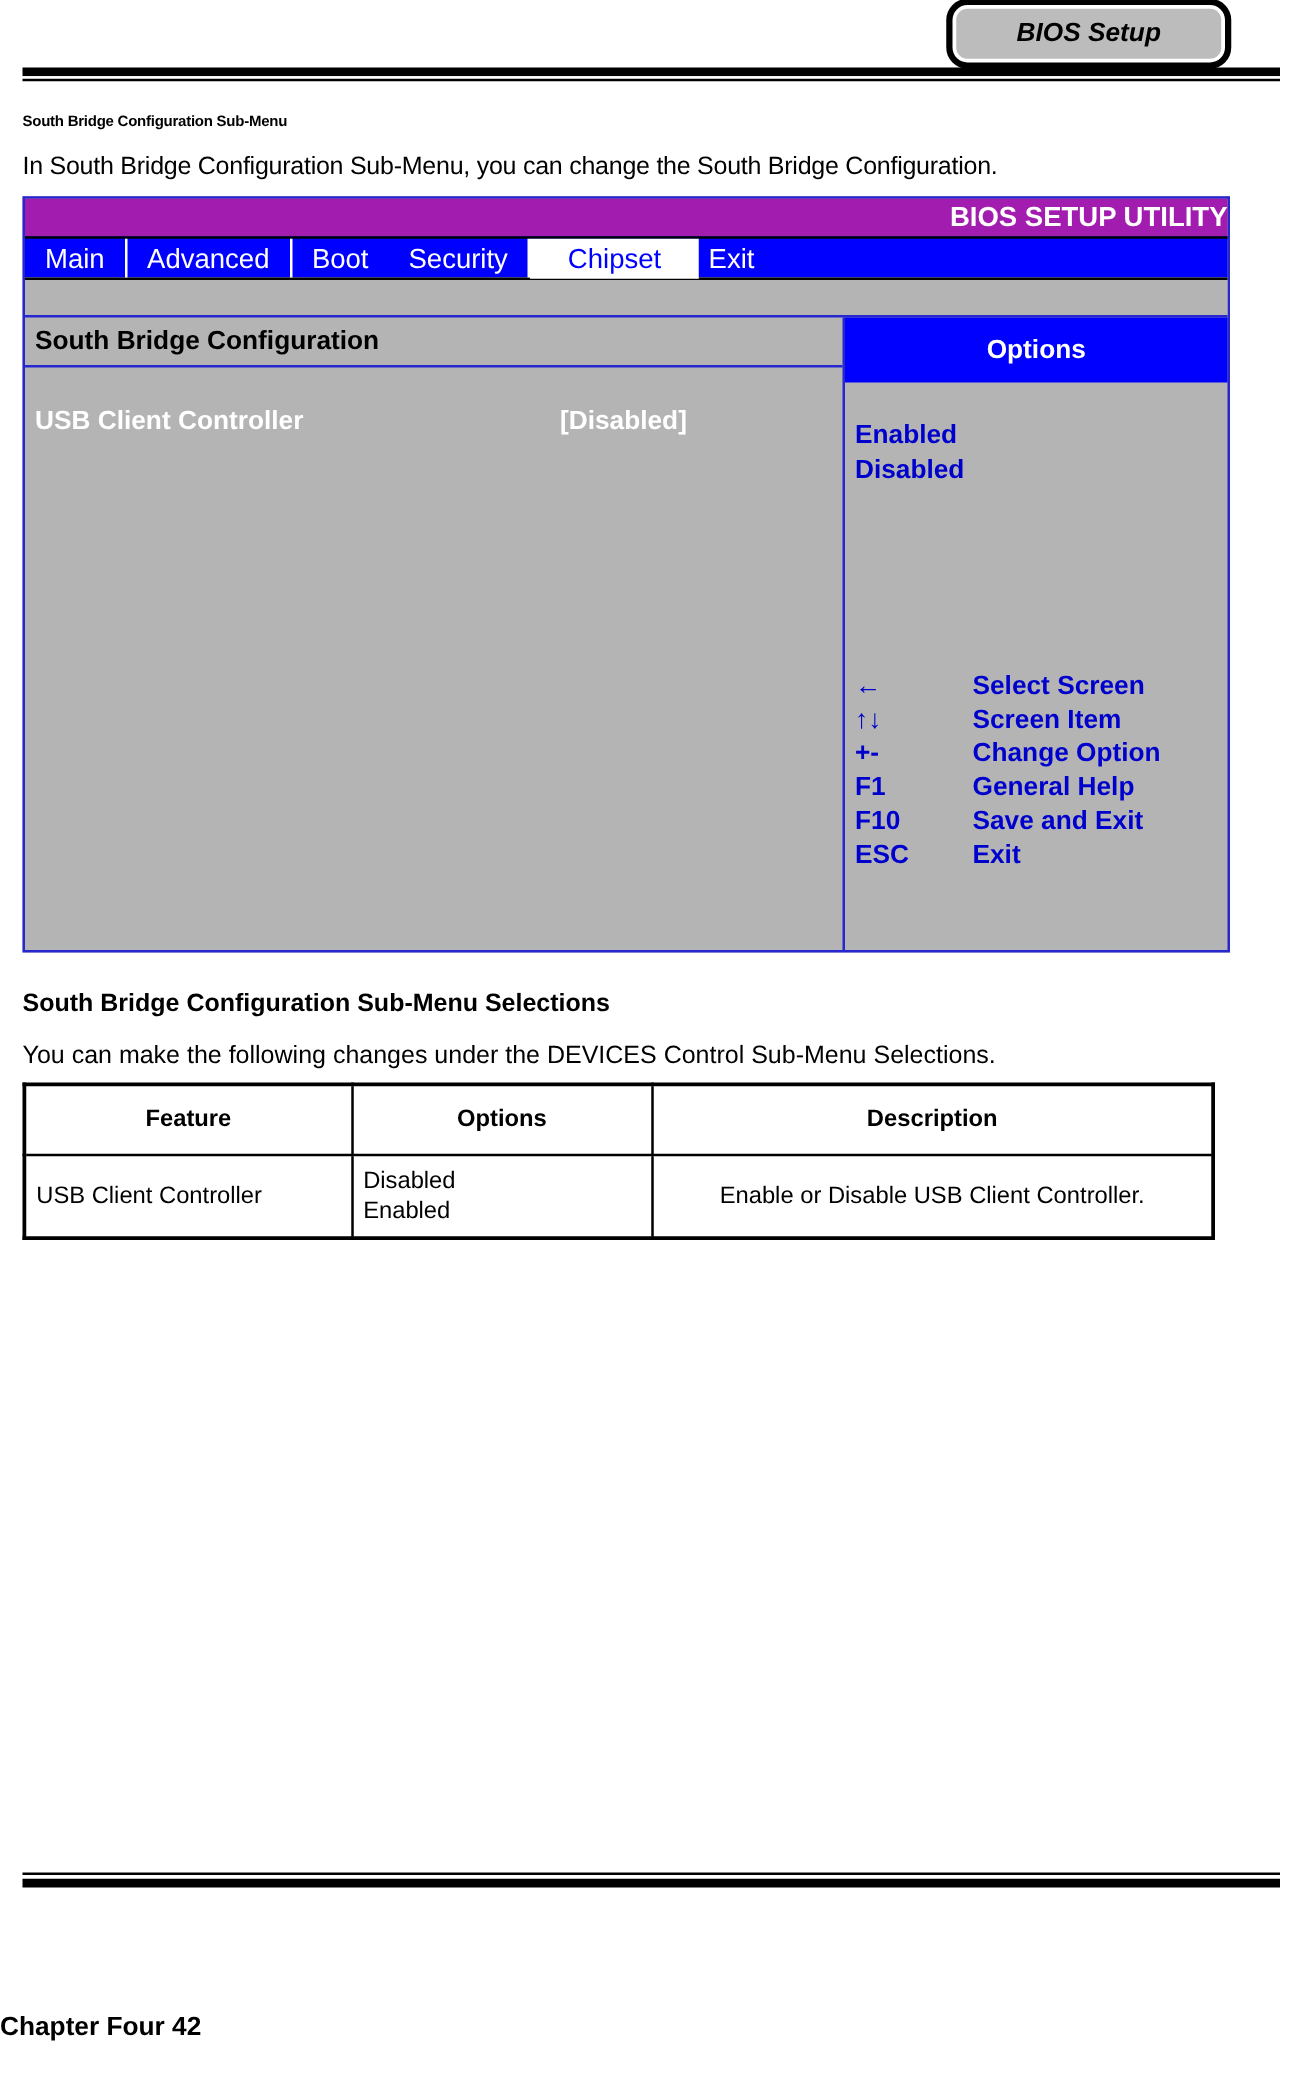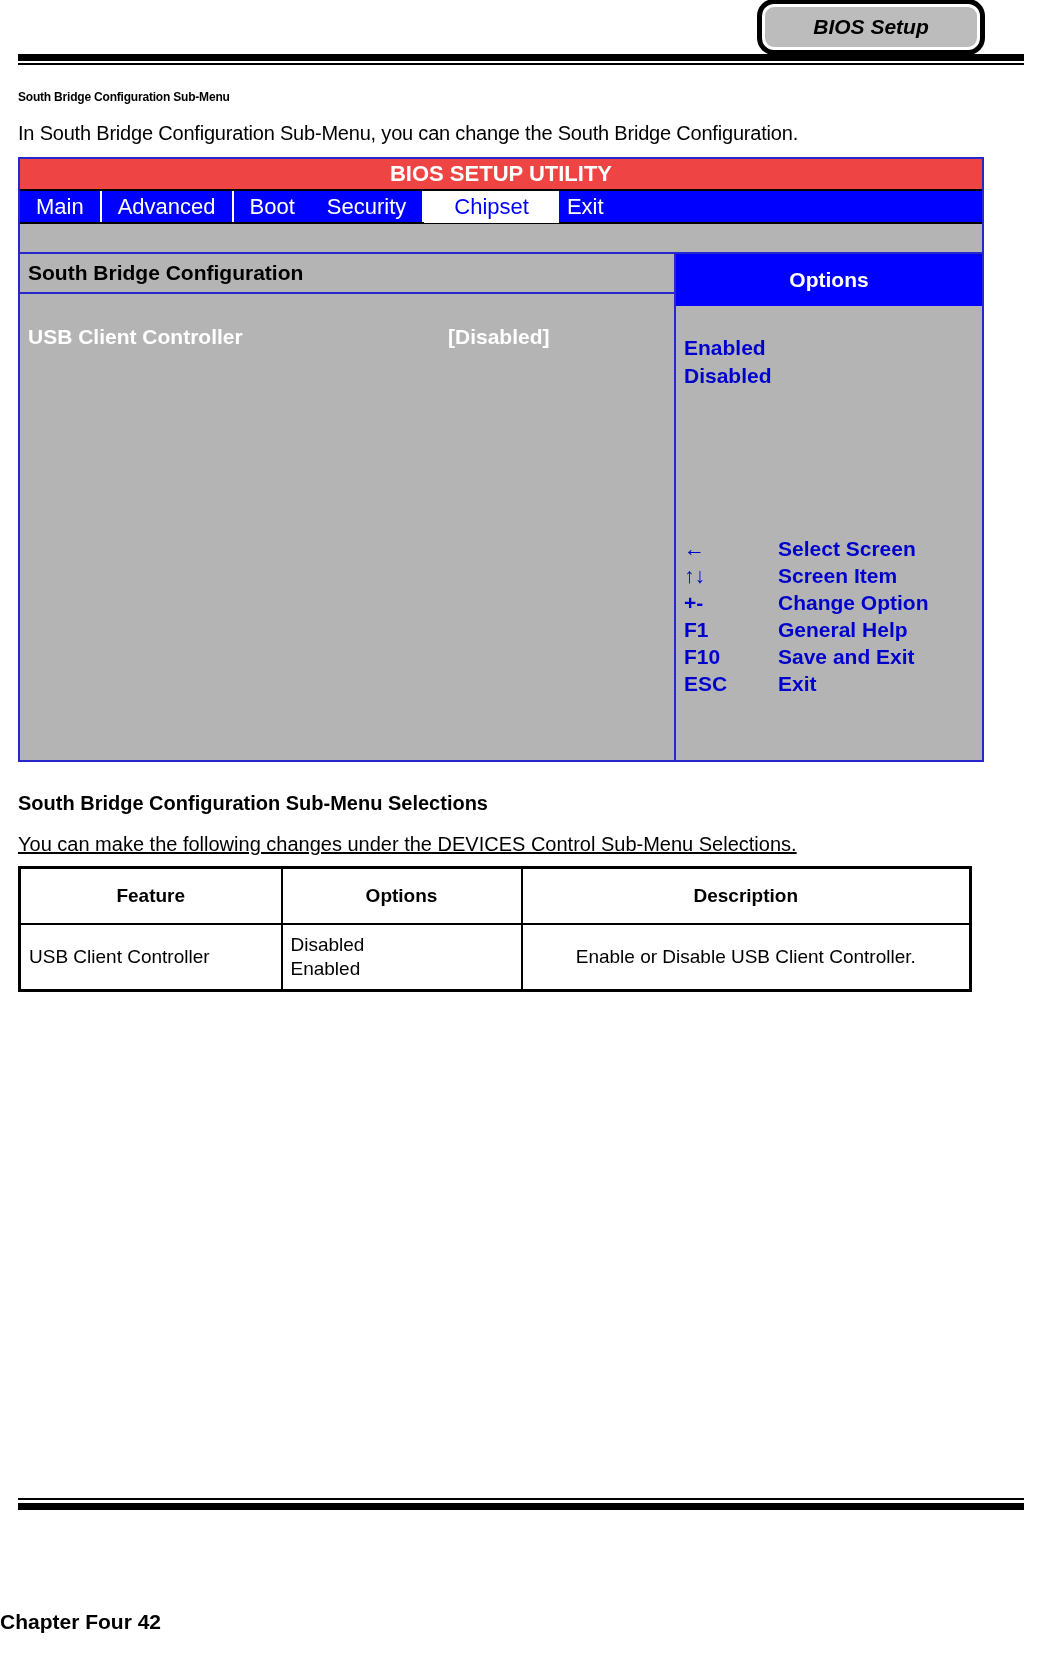--- a/index.html
+++ b/index.html
@@ -77,23 +77,23 @@
 
   
   .bios-panel {
     width: 966px;
     border: 2px solid #2727d0;
     background: #b4b4b4;
     box-sizing: border-box;
     margin-top: 6px;
   }
   .bios-title {
-    background: #ef4444;
+    background: #a21caf;
     color: #ffffff;
-    text-align: center;
+    text-align: right;
     font-weight: bold;
     font-size: 22px;
     line-height: 30px;
     height: 30px;
   }
   .bios-menubar {
     background: #0000ff;
     height: 31px;
     display: flex;
     align-items: stretch;
@@ -219,21 +219,20 @@
 
   
   h2.selections-title {
     font-size: 20px;
     font-weight: bold;
     margin: 30px 0 0 0;
   }
   p.selections-text {
     font-size: 20px;
     margin: 18px 0 10px 0;
-    text-decoration: underline;
   }
   table.sel-table {
     width: 954px;
     border-collapse: collapse;
     table-layout: fixed;
     border: 3px solid #000000;
   }
   table.sel-table th,
   table.sel-table td {
     border: 2px solid #000000;

